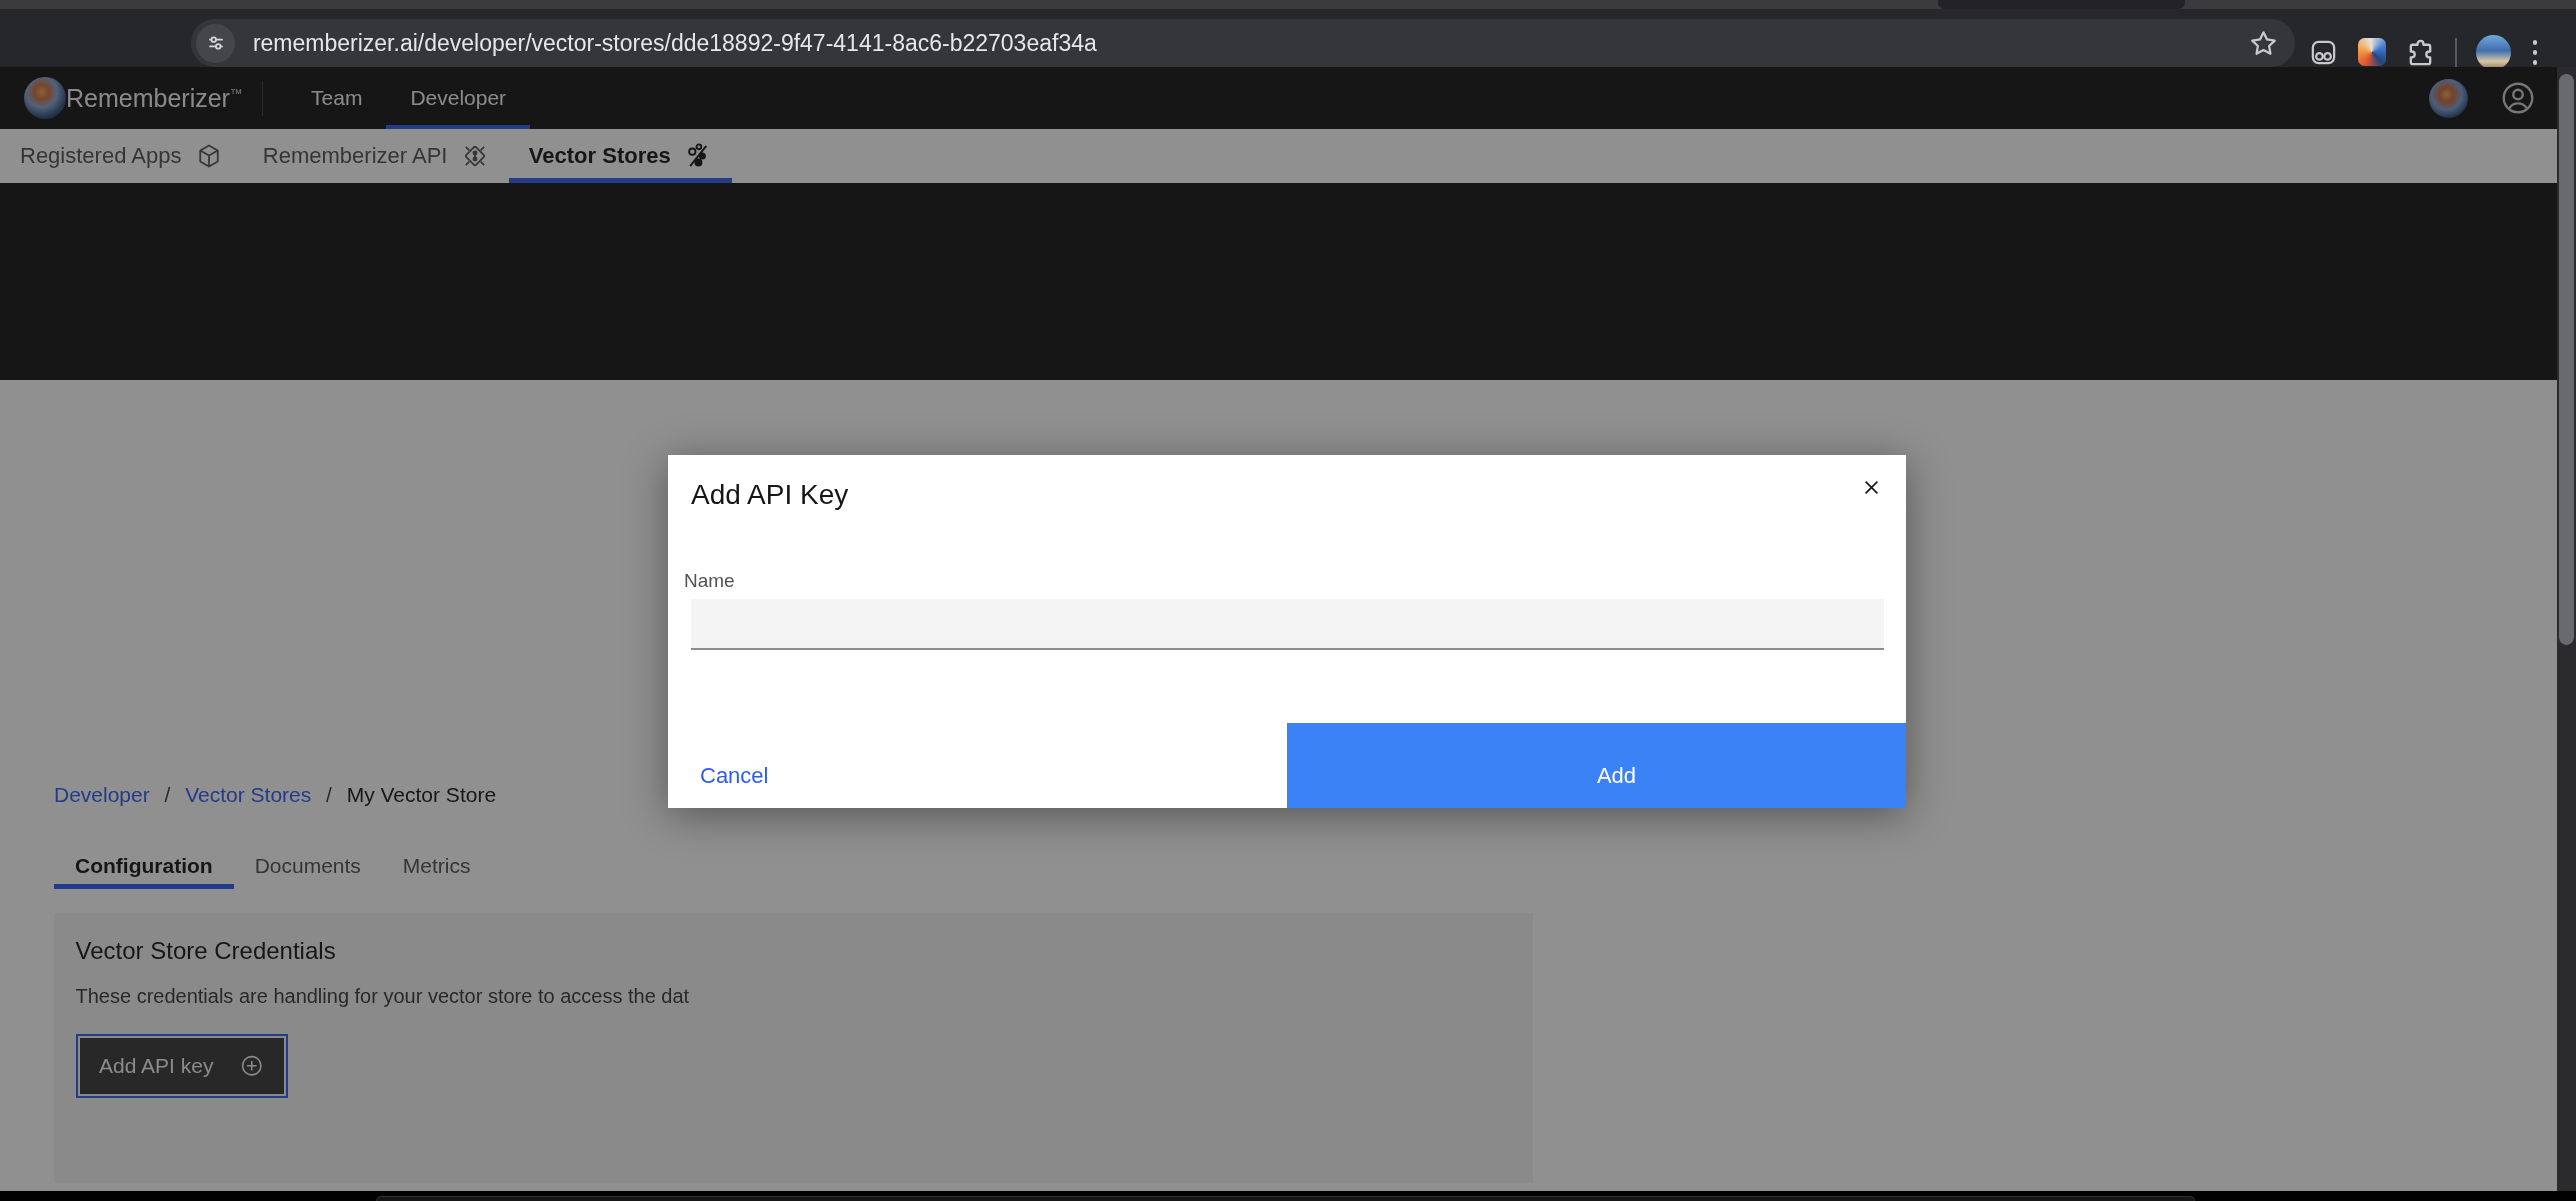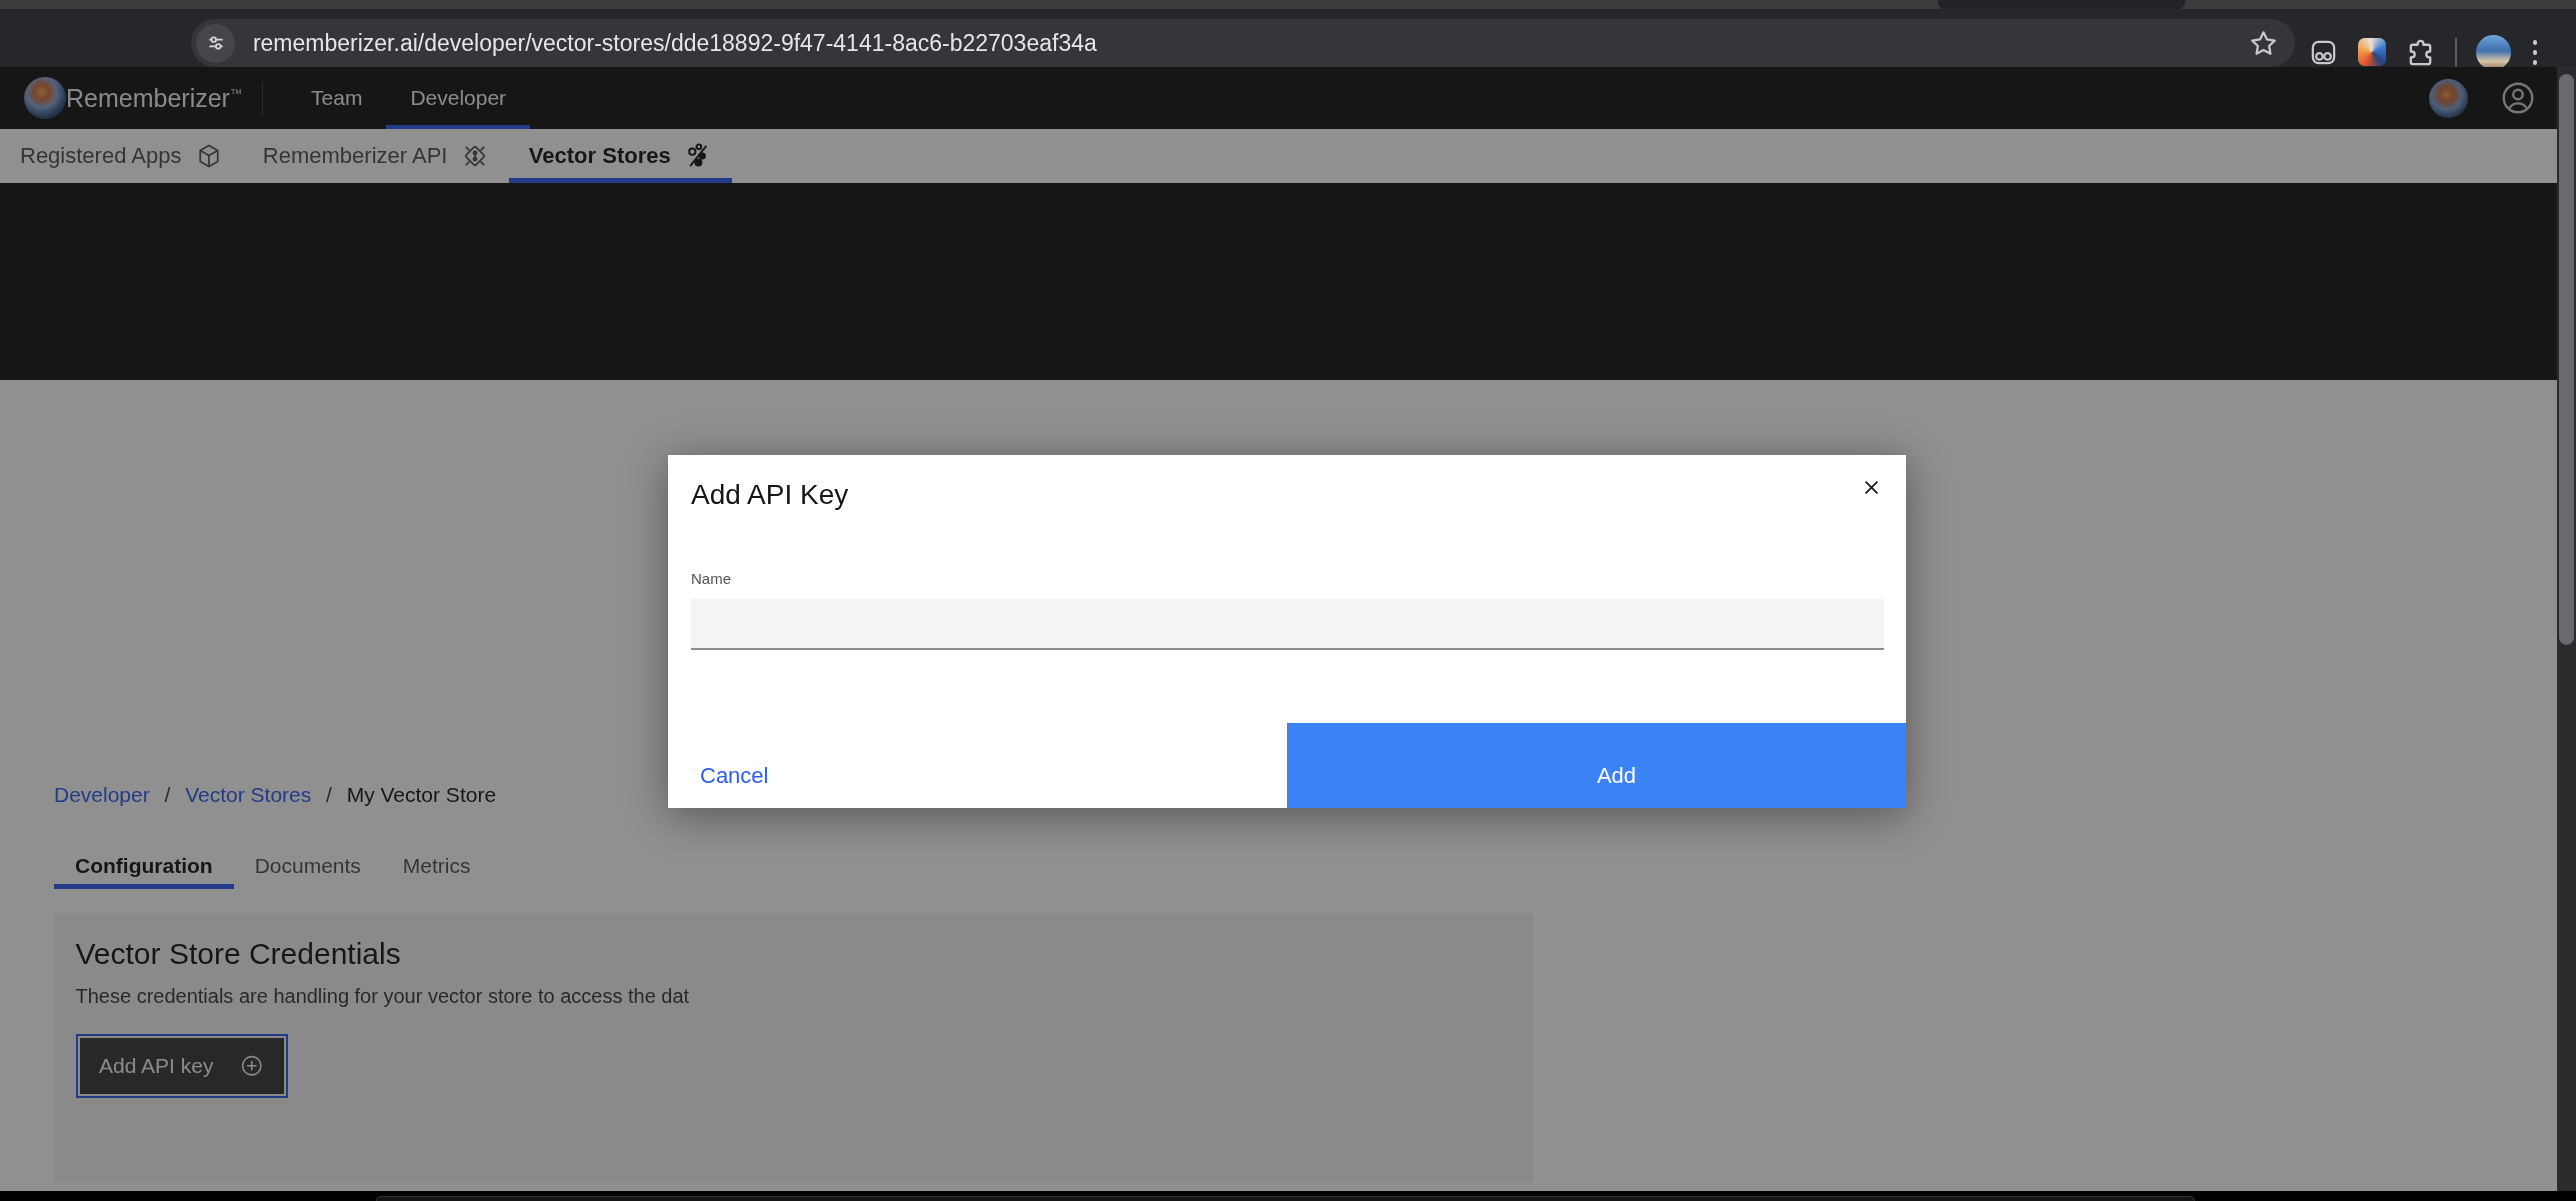--- a/index.html
+++ b/index.html
@@ -64,38 +64,38 @@
   .crumb-sep { color:#393939; }
   .crumb-current { color:#161616; }
 
   .tabs { position:absolute; left:54px; top:463px; display:flex; }
   .tab { position:relative; height:46px; display:flex; align-items:center; padding:0 21px; font-size:21px; color:#525252; cursor:pointer; }
   .tab.active { color:#161616; font-weight:700; }
   .tab.active::after { content:""; position:absolute; left:0; right:0; bottom:0; height:4.7px; background:#2E5CF0; }
 
   .card { position:absolute; left:54px; width:1479px; background:#f4f4f4; }
   .card1 { top:533px; height:270px; }
-  .card-title { position:absolute; left:21.5px; top:24px; font-size:30px; font-weight:400; color:#161616; }
+  .card-title { position:absolute; left:21.5px; top:24px; font-size:24px; font-weight:400; color:#161616; }
   .card-desc  { position:absolute; left:21.5px; top:72px; font-size:20px; color:#393939; }
 
   .btn-addkey { position:absolute; left:21.5px; top:121px; width:212px; height:64px;
     background:#393939; color:#f4f4f4; border:2.7px solid #2E5CF0; box-shadow: inset 0 0 0 2px #f4f4f4;
     display:flex; align-items:center; justify-content:space-between; padding:0 21.5px; font-size:21px; cursor:pointer;
     font-family:"Liberation Sans", sans-serif; }
   .btn-addkey svg { width:25.5px; height:25.5px; color:#f4f4f4; }
 
   
   .overlay { position:absolute; left:0; top:67px; width:2557px; height:1124px; background:rgba(22,22,22,0.48); }
   .modal { position:absolute; left:668px; top:455px; width:1238px; height:353px; background:#ffffff;
     box-shadow: 0 6.7px 40px rgba(0,0,0,0.4); }
   .modal-title { position:absolute; left:23px; top:24px; font-size:28px; font-weight:400; color:#161616; }
   .modal-close { position:absolute; right:16px; top:13.4px; width:38px; height:38px; color:#161616;
     display:flex; align-items:center; justify-content:center; cursor:pointer; background:none; border:none; }
   .modal-close svg { width:27px; height:27px; }
-  .modal-label { position:absolute; left:23px; top:115px; font-size:15px; color:#525252; }
+  .modal-label { position:absolute; left:16px; top:115px; font-size:19px; color:#525252; }
   .modal-input { position:absolute; left:23px; top:144px; width:1193px; height:51px; background:#f4f4f4;
     border:none; border-bottom:2px solid #8d8d8d; font-size:20px; color:#161616; padding:0 21.5px;
     font-family:"Liberation Sans", sans-serif; outline:none; }
   .modal-footer { position:absolute; left:0; bottom:0; width:100%; height:85px; display:flex; }
   .btn-cancel { width:50%; height:100%; background:#ffffff; color:#2E5CF0; border:none; text-align:left;
     font-size:22px; padding:20px 0 0 32px; cursor:pointer; font-family:"Liberation Sans", sans-serif; }
   .btn-add { width:50%; height:100%; background:#3b82f6; color:#ffffff; border:none; text-align:center;
     font-size:22px; padding:20px 0 0 40px; cursor:pointer; font-family:"Liberation Sans", sans-serif; }
 
   

